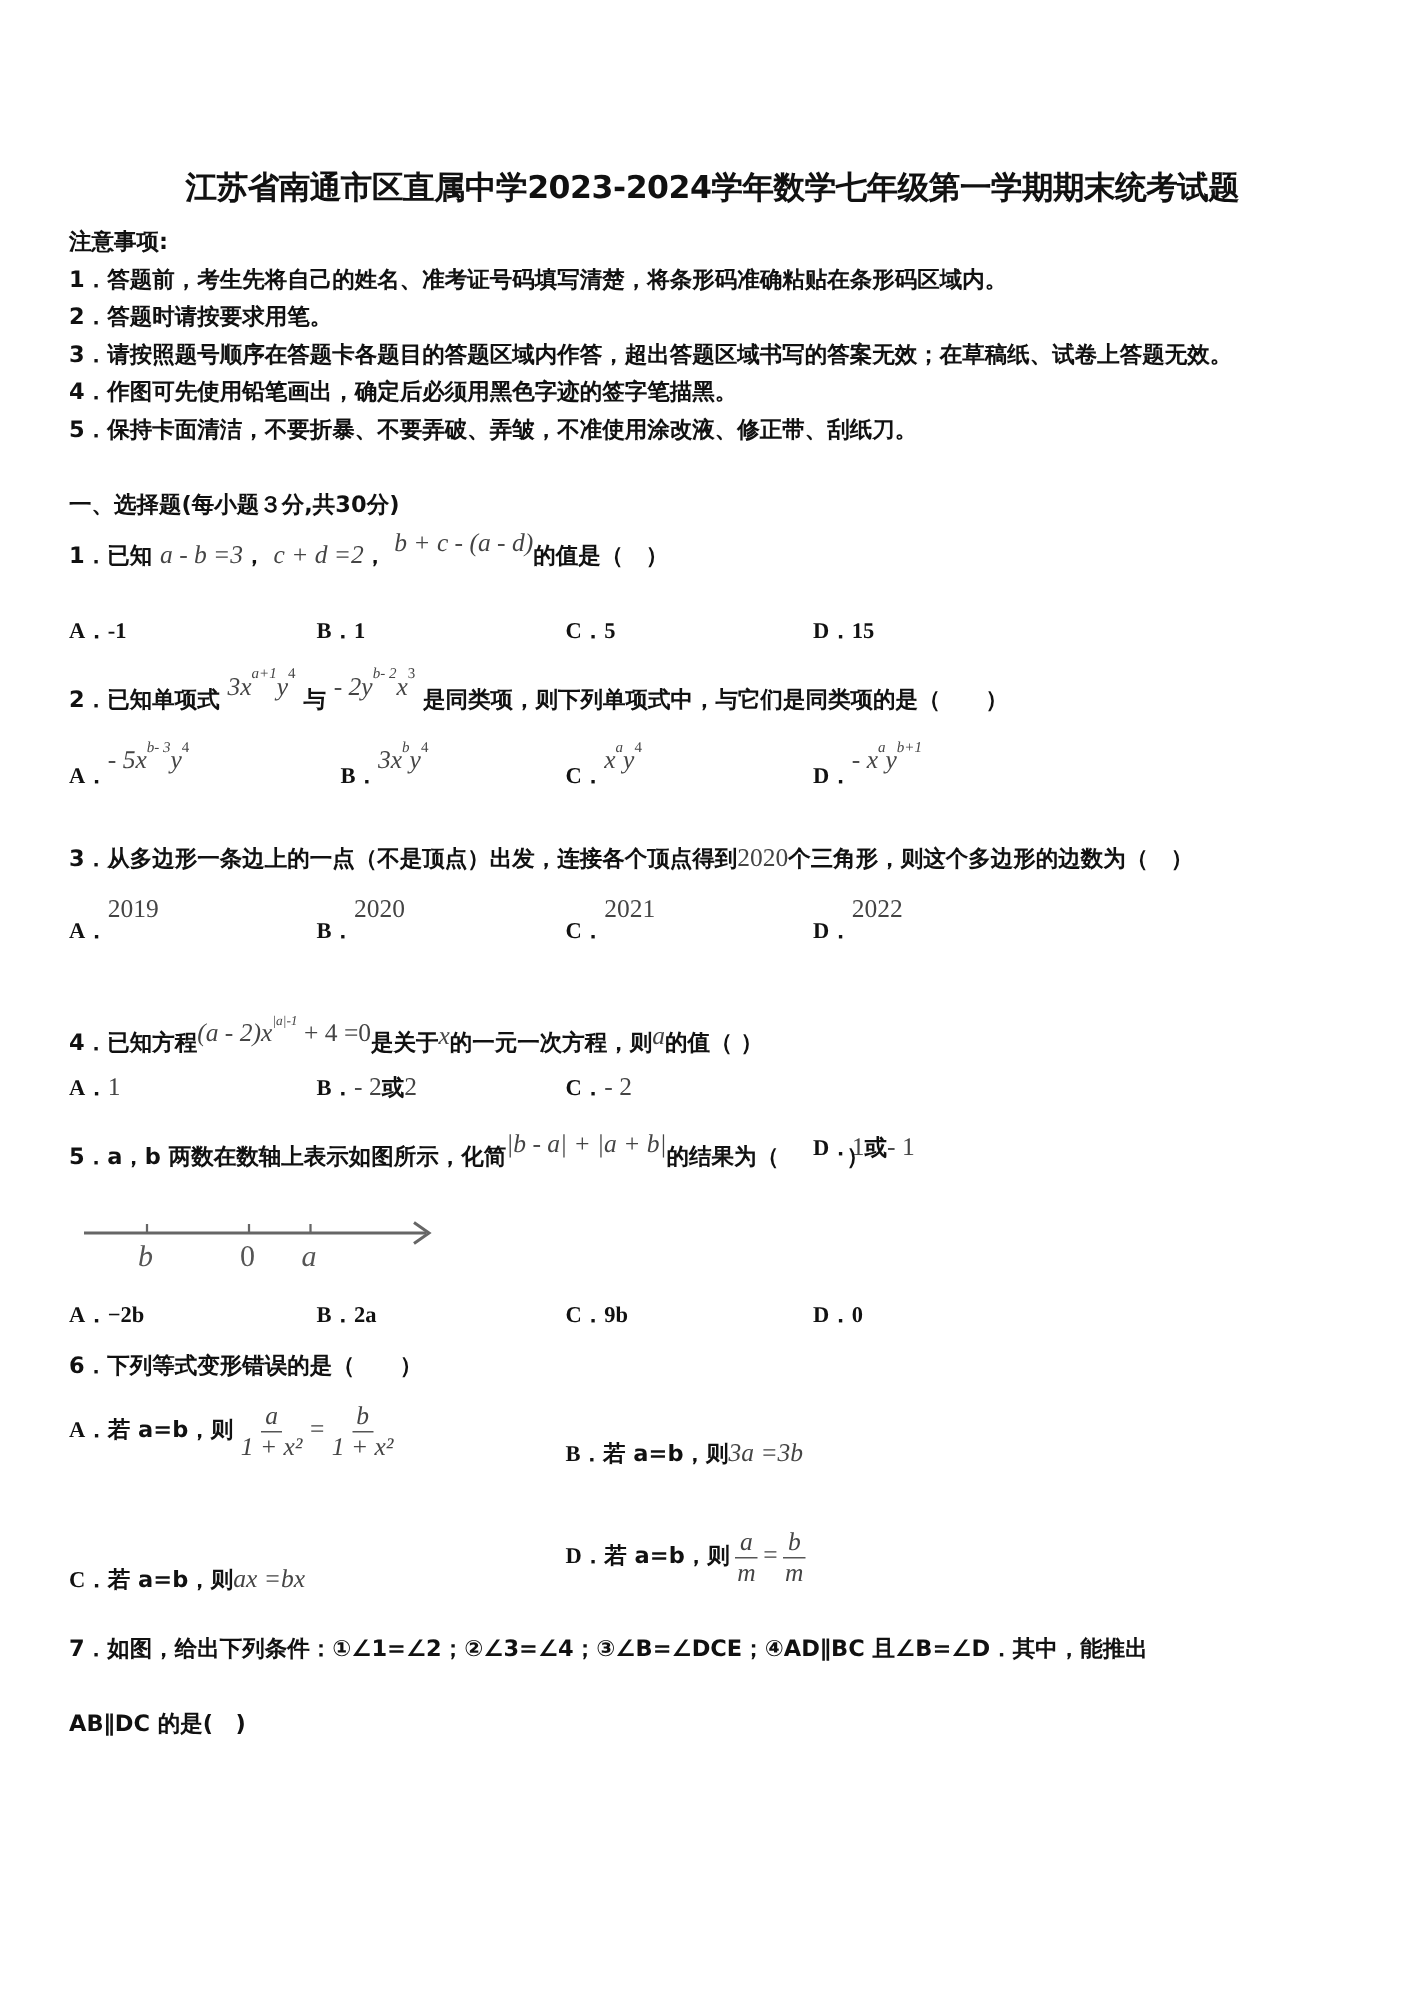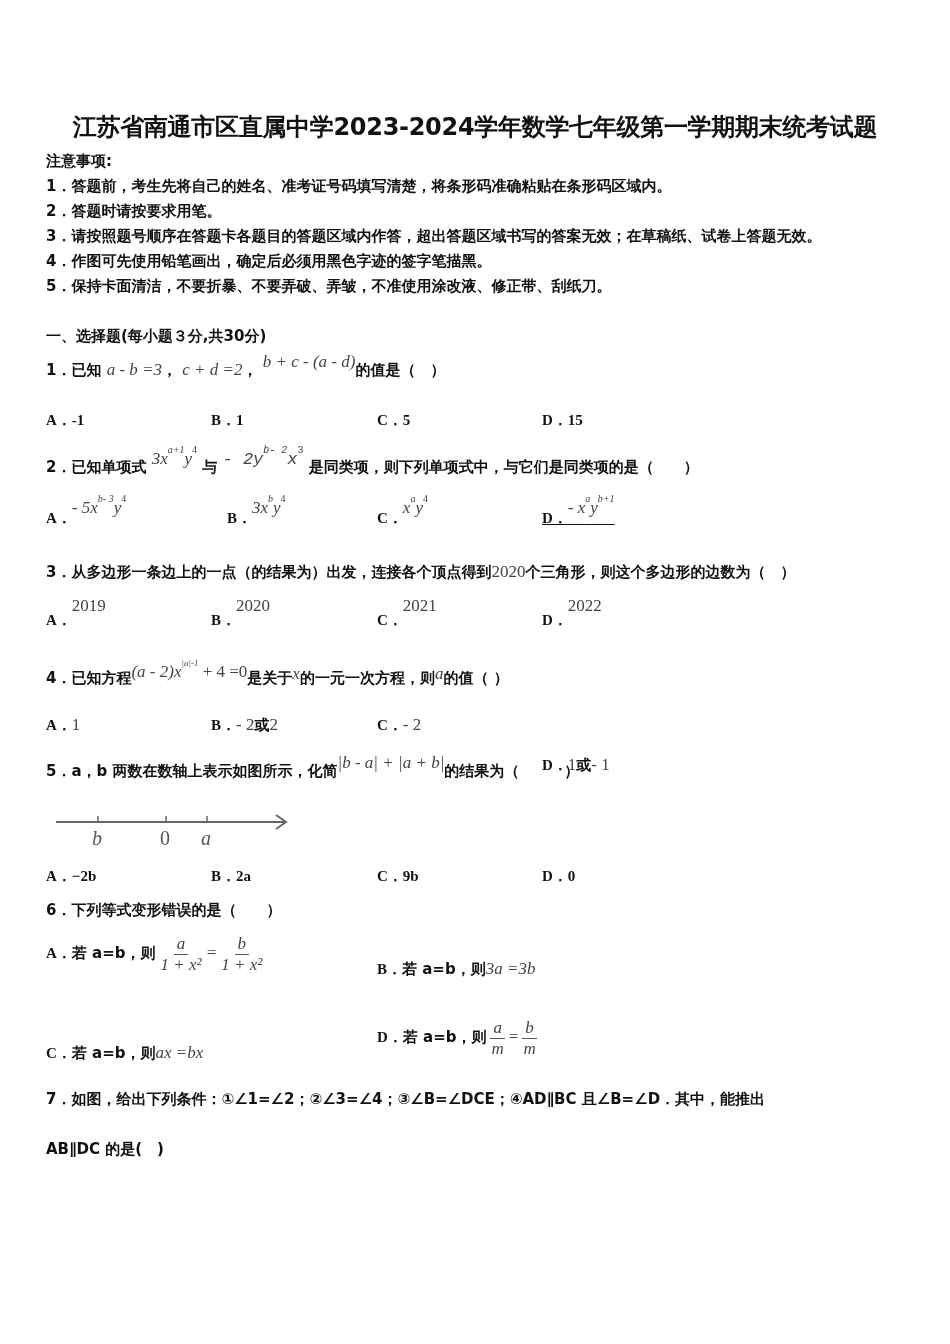--- a/index.html
+++ b/index.html
@@ -1,19 +1,19 @@
 <!DOCTYPE html>
 <html><head>
 <meta charset="utf-8">
 <style>
   html, body { margin: 0; padding: 0; background: #ffffff; }
   body { width: 950px; height: 1344px; position: relative; overflow: hidden;
          font-family: "DejaVu Sans", "Liberation Sans", sans-serif; color: #111; }
   .abs { position: absolute; white-space: nowrap; }
-  .title { left: 0; width: 950px; top: 111px; text-align: center; font-size: 24px; font-weight: bold; letter-spacing: -0.3px; }
+  .title { left: 0; width: 950px; top: 111px; text-align: center; font-size: 21px; font-weight: bold; letter-spacing: -0.3px; }
   .note { left: 46px; font-size: 15px; font-weight: bold; }
   .sec { left: 46px; font-size: 15px; font-weight: bold; }
   .q { font-size: 15px; font-weight: bold; }
   .opt { font-size: 15px; font-weight: bold; font-family: "Liberation Serif", "DejaVu Serif", serif; }
   .m { font-family: "Liberation Serif", "DejaVu Serif", serif; font-weight: normal; color: #444; font-size: 17px; }
   .mi { font-style: italic; }
   sup { font-size: 10px; position: relative; top: -4px; vertical-align: super; }
   .frac { display: inline-flex; flex-direction: column; align-items: center; vertical-align: middle; margin: 0 2px; }
   .frac .n { border-bottom: 1px solid #555; padding: 0 3px; line-height: 20px; }
   .frac .d { line-height: 20px; padding: 0 3px; }
@@ -47,41 +47,41 @@
     <div class="abs opt" style="left:46px; top:411px;"><span>A．</span><span>-1</span></div>
     <div class="abs opt" style="left:211px; top:411px;"><span>B．</span><span>1</span></div>
     <div class="abs opt" style="left:377px; top:411px;"><span>C．</span><span>5</span></div>
     <div class="abs opt" style="left:542px; top:411px;"><span>D．</span><span>15</span></div>
   </div>
 
   <div class="abs q" style="left:46px; top:456px;">
     <span>2．</span><span>已知单项式</span>
     <span class="m" style="position:relative; top:-8px;"><span class="mi">3x</span><sup class="mi">a+1</sup><span class="mi">y</span><sup>4</sup></span>
     <span>与</span>
-    <span class="m" style="position:relative; top:-8px;font-family:Liberation Mono, monospace;"><span class="mi">- 2y</span><sup class="mi">b- 2</sup><span class="mi">x</span><sup>3</sup></span>
+    <span class="m" style="position:relative; top:-8px;"><span class="mi">- 2y</span><sup class="mi">b- 2</sup><span class="mi">x</span><sup>3</sup></span>
     <span>是同类项，则下列单项式中，与它们是同类项的是（　　）</span>
   </div>
   <div>
     <div class="abs opt" style="left:46px; top:507px;"><span>A．</span><span class="m" style="position:relative; top:-10px;"><span class="mi">- 5x</span><sup class="mi">b- 3</sup><span class="mi">y</span><sup>4</sup></span></div>
     <div class="abs opt" style="left:227px; top:507px;"><span>B．</span><span class="m" style="position:relative; top:-10px;"><span class="mi">3x</span><sup class="mi">b</sup><span class="mi">y</span><sup>4</sup></span></div>
     <div class="abs opt" style="left:377px; top:507px;"><span>C．</span><span class="m" style="position:relative; top:-10px;"><span class="mi">x</span><sup class="mi">a</sup><span class="mi">y</span><sup>4</sup></span></div>
-    <div class="abs opt" style="left:542px; top:507px;text-decoration:underline;"><span>D．</span><span class="m" style="position:relative; top:-10px;"><span class="mi">- x</span><sup class="mi">a</sup><span class="mi">y</span><sup class="mi">b+1</sup></span></div>
+    <div class="abs opt" style="left:542px; top:507px;"><span>D．</span><span class="m" style="position:relative; top:-10px;"><span class="mi">- x</span><sup class="mi">a</sup><span class="mi">y</span><sup class="mi">b+1</sup></span></div>
   </div>
 
   <div class="abs q" style="left:46px; top:562px;">
-    <span>3．</span><span>从多边形一条边上的一点（的结果为）出发，连接各个顶点得到</span><span class="m">2020</span><span>个三角形，则这个多边形的边数为（　）</span>
+    <span>3．</span><span>从多边形一条边上的一点（不是顶点）出发，连接各个顶点得到</span><span class="m">2020</span><span>个三角形，则这个多边形的边数为（　）</span>
   </div>
   <div>
     <div class="abs opt" style="left:46px; top:610px;"><span>A．</span><span class="m" style="position:relative; top:-14px;">2019</span></div>
     <div class="abs opt" style="left:211px; top:610px;"><span>B．</span><span class="m" style="position:relative; top:-14px;">2020</span></div>
     <div class="abs opt" style="left:377px; top:610px;"><span>C．</span><span class="m" style="position:relative; top:-14px;">2021</span></div>
     <div class="abs opt" style="left:542px; top:610px;"><span>D．</span><span class="m" style="position:relative; top:-14px;">2022</span></div>
   </div>
 
-  <div class="abs q" style="left:46px; top:668px;text-align:center;">
+  <div class="abs q" style="left:46px; top:685px;text-align:center;">
     <span>4．</span><span>已知方程</span><span class="m" style="position:relative; top:-6px;"><span class="mi">(a - 2)x</span><sup class="mi" style="font-size:9px;">|a|-1</sup><span> + 4 =0</span></span><span>是关于</span><span class="m mi" style="position:relative; top:-4px;">x</span><span>的一元一次方程，则</span><span class="m mi" style="position:relative; top:-4px;">a</span><span>的值（ ）</span>
   </div>
   <div>
     <div class="abs opt" style="left:46px; top:715px;"><span>A．</span><span class="m">1</span></div>
     <div class="abs opt" style="left:211px; top:715px;"><span>B．</span><span class="m">- 2</span><span style="font-family:'DejaVu Sans',sans-serif;">或</span><span class="m">2</span></div>
     <div class="abs opt" style="left:377px; top:715px;"><span>C．</span><span class="m">- 2</span></div>
     <div class="abs opt" style="left:542px; top:715px;margin-top:40px;"><span>D．</span><span class="m">1</span><span style="font-family:'DejaVu Sans',sans-serif;">或</span><span class="m">- 1</span></div>
   </div>
 
   <div class="abs q" style="left:46px; top:761px;">

